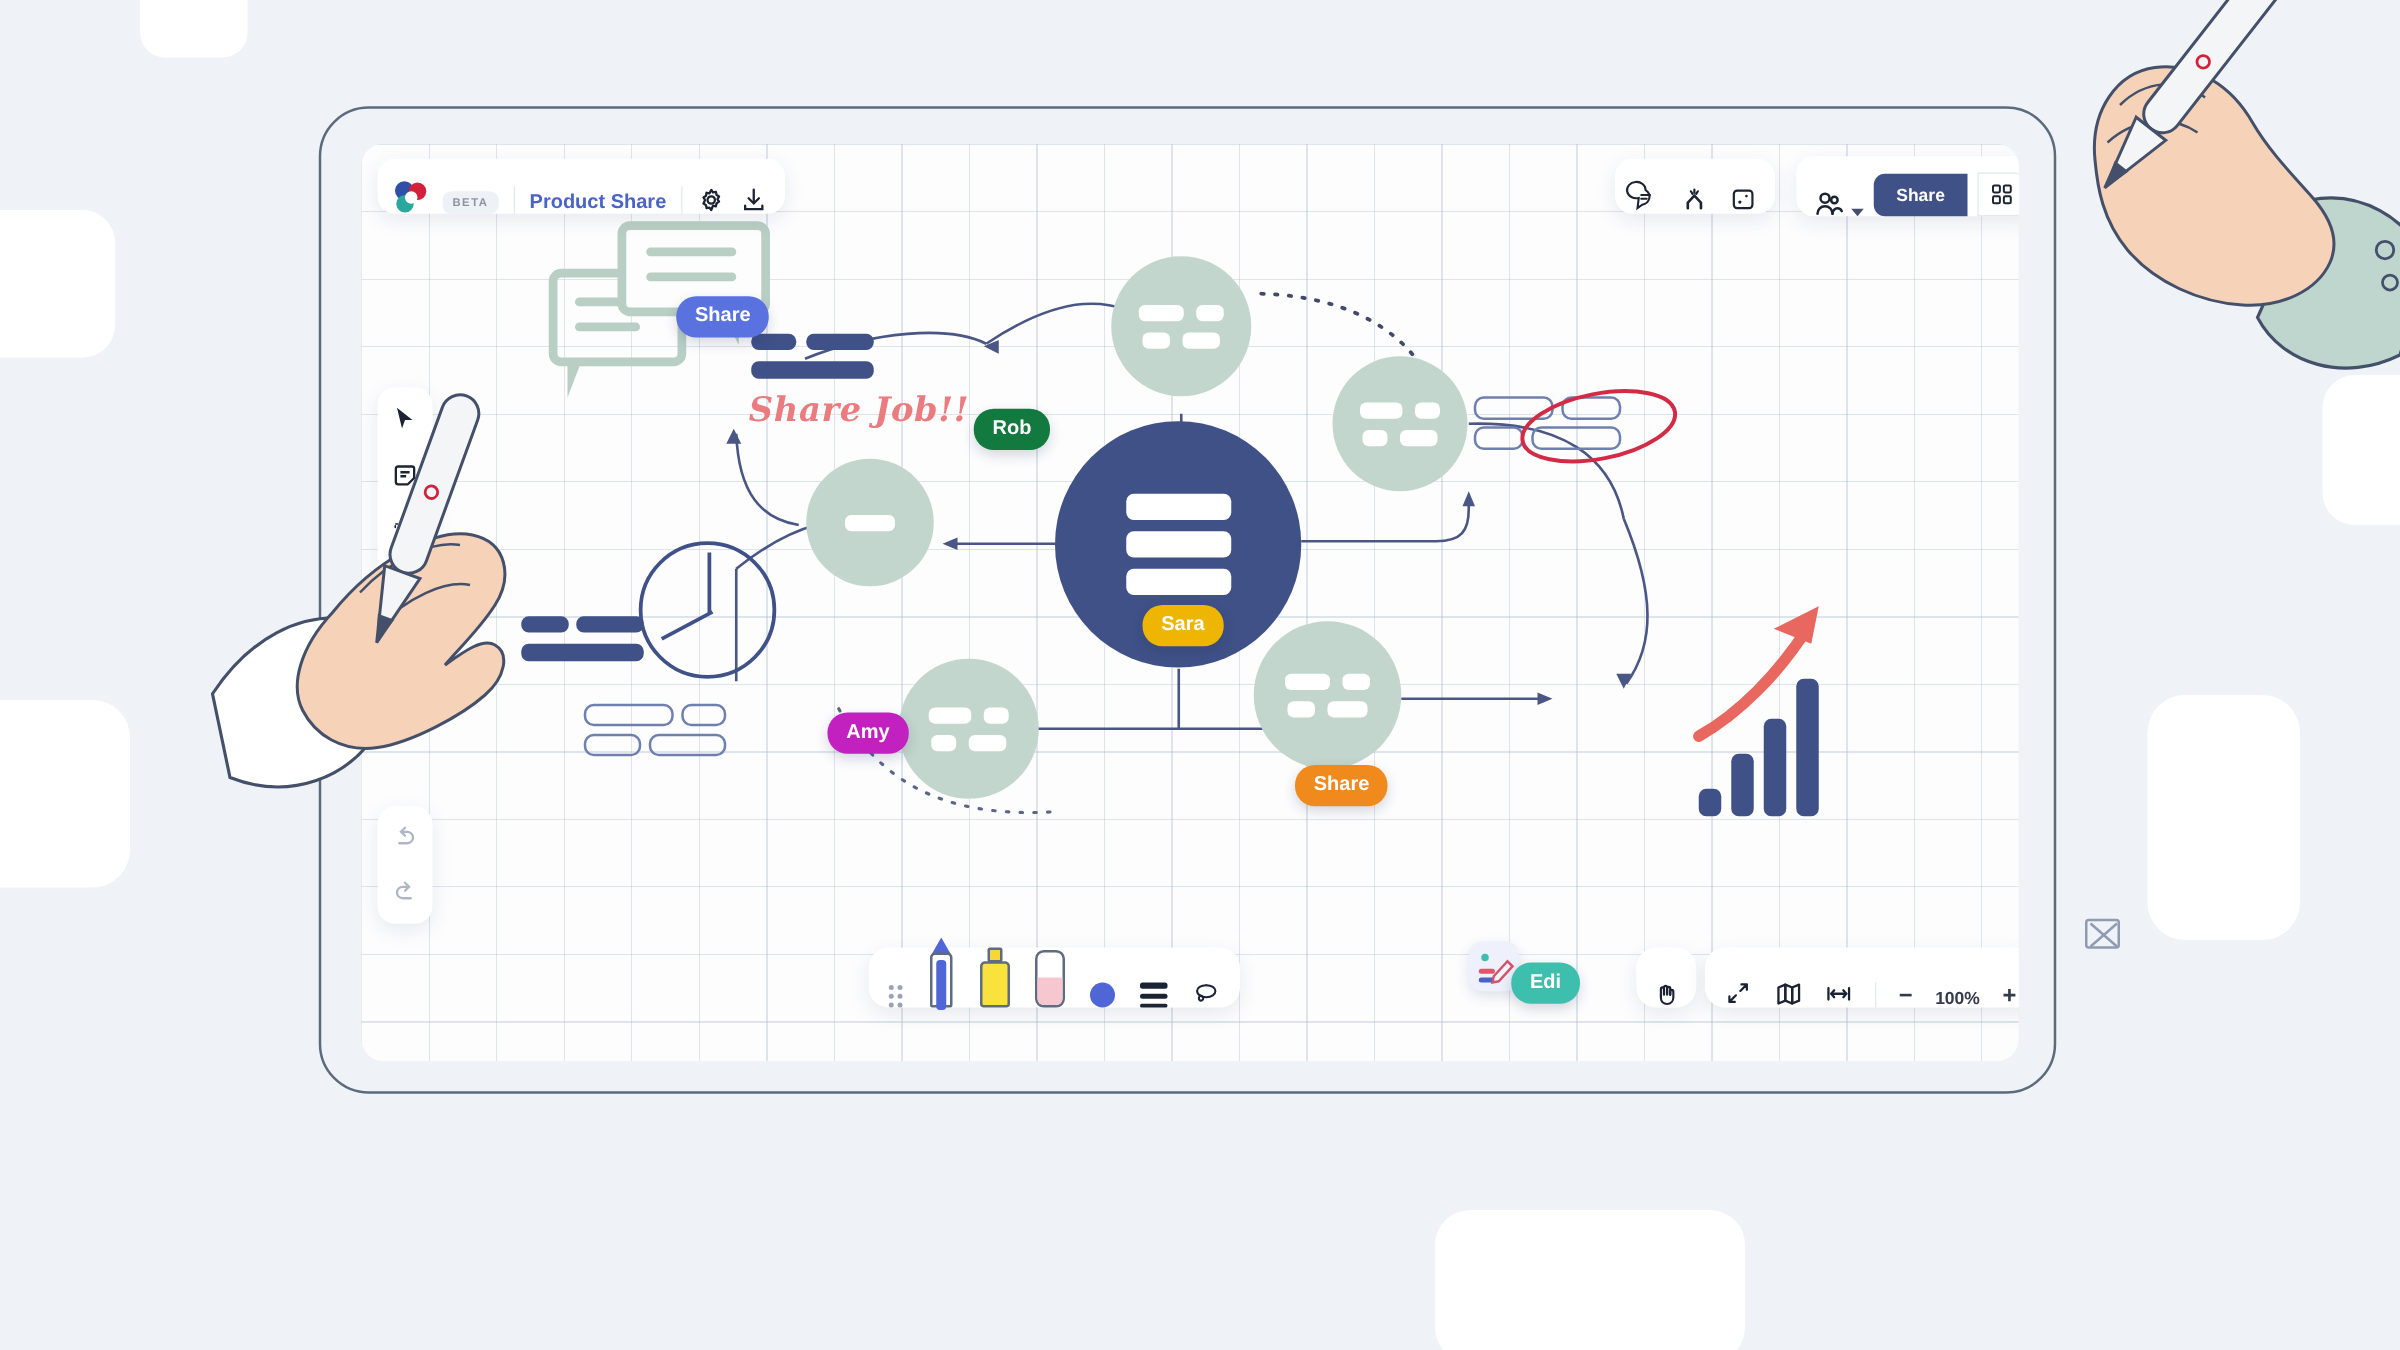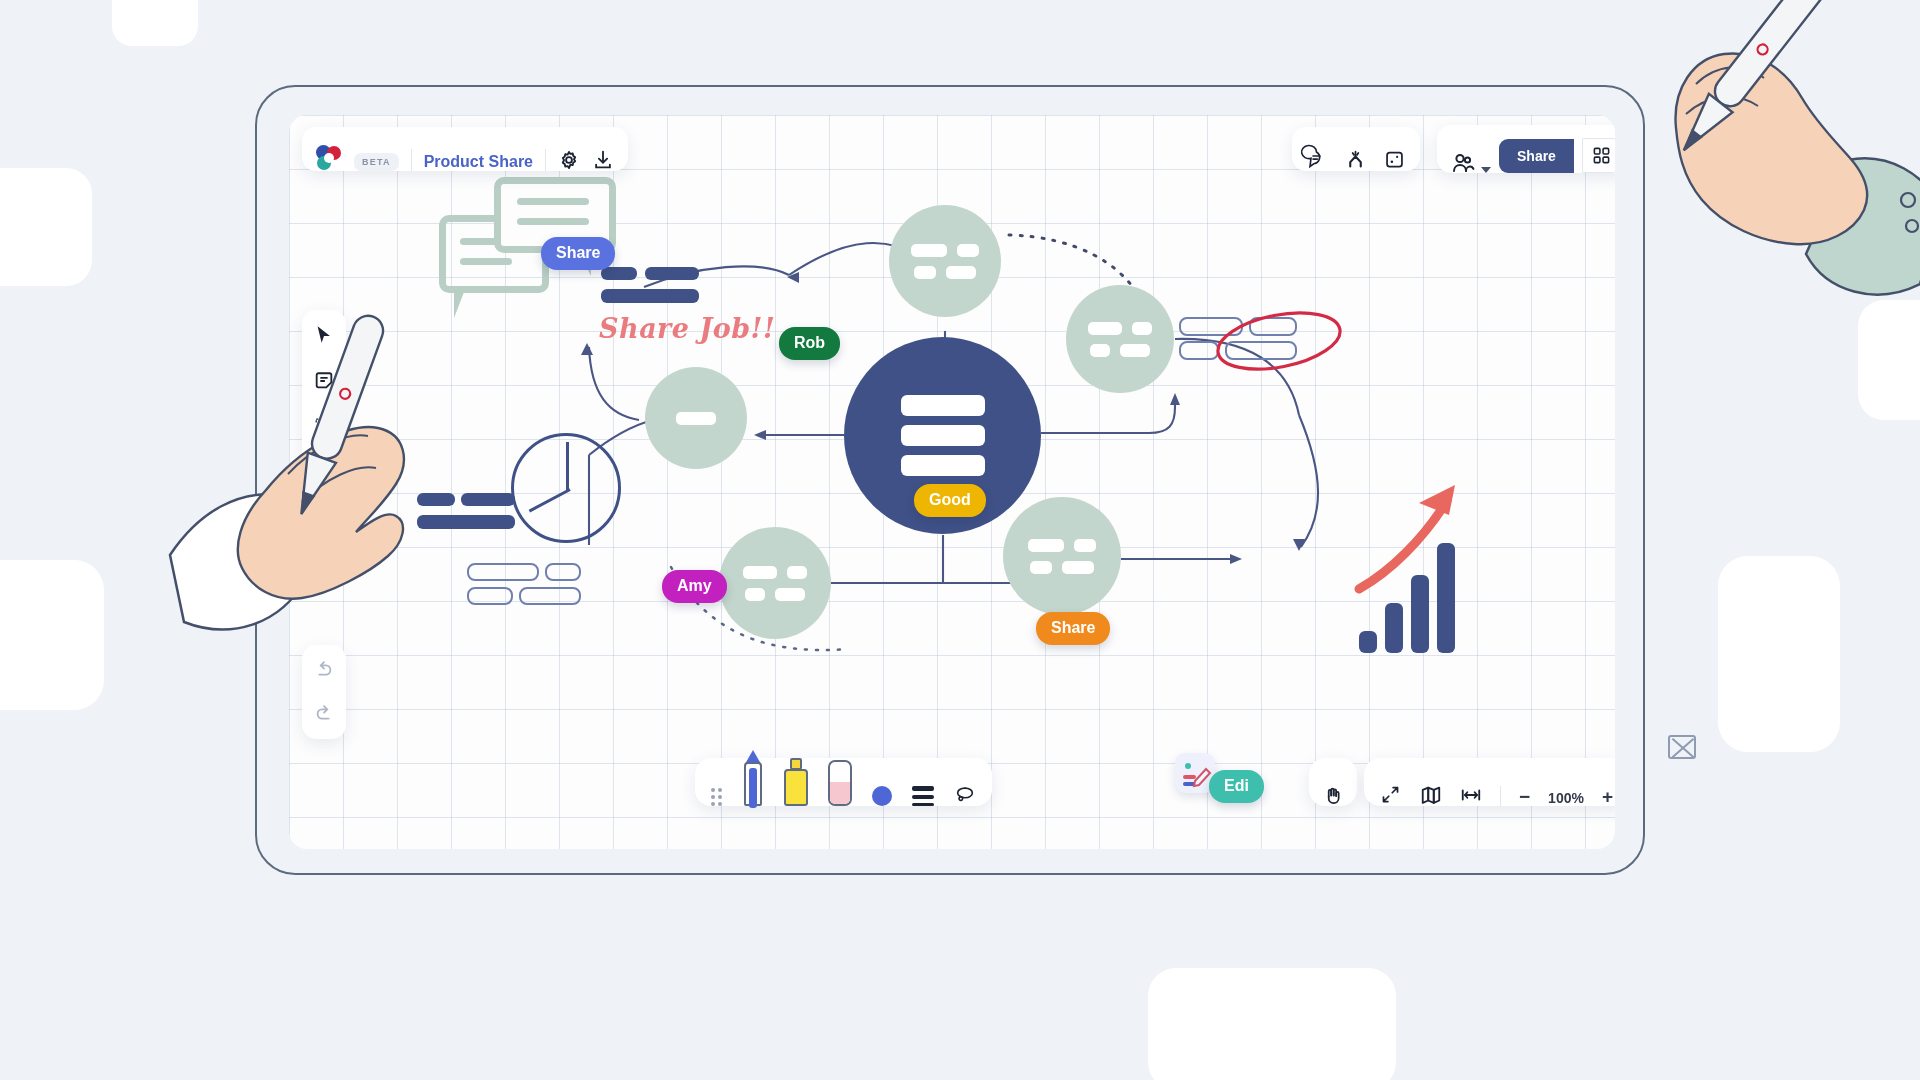--- a/index.html
+++ b/index.html
@@ -327,21 +327,21 @@
           </svg>
         </div>
 
         <div class="cursor" style="left:252px; top:122px;">
           <div class="tag" style="background:#5a72e0;">Share</div>
         </div>
         <div class="cursor" style="left:490px; top:212px;">
           <div class="tag" style="background:#12793f;">Rob</div>
         </div>
         <div class="cursor" style="left:625px; top:369px;">
-          <div class="tag" style="background:#eeb602;">Good</div>
+          <div class="tag" style="background:#eeb602;">Sara</div>
         </div>
         <div class="cursor" style="left:373px; top:455px;">
           <div class="tag" style="background:#c221c0;">Amy</div>
         </div>
         <div class="cursor" style="left:747px; top:497px;">
           <div class="tag" style="background:#f08a1d;">Share</div>
         </div>
       </div>
 
       <div class="pill" id="hdr-left">

